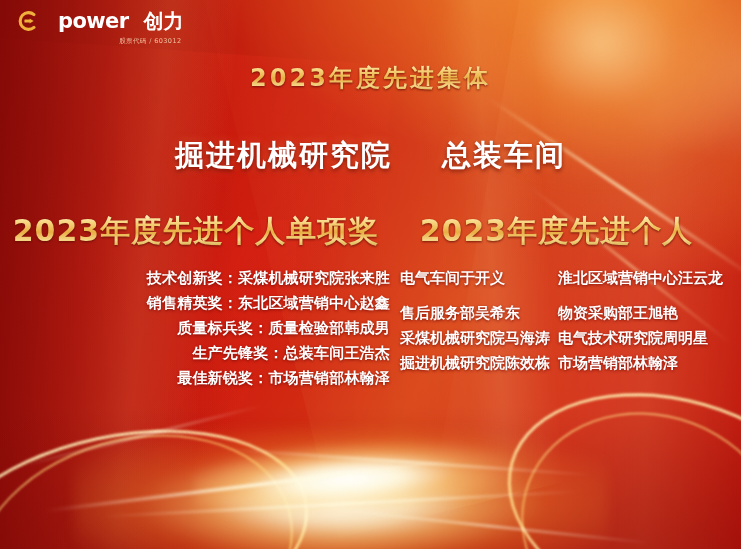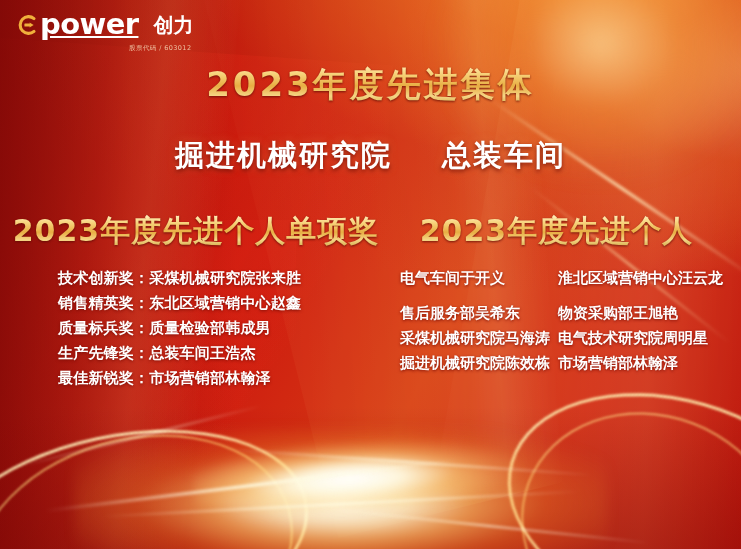--- a/index.html
+++ b/index.html
@@ -74,42 +74,42 @@
   .edge-streak2{position:absolute;right:-2%;top:48%;width:34%;height:2px;filter:blur(1.4px);
     background:linear-gradient(90deg, rgba(255,200,110,0), rgba(255,232,175,.7), rgba(255,200,110,0));
     transform:rotate(38deg);}
 
   
   .logo{position:absolute;left:16px;top:10px;z-index:8;}
   .logo-row{display:flex;align-items:center;gap:1px;}
   .logo-mark{width:22px;height:22px;position:relative;flex:0 0 auto;}
   .logo-wordmark{
     font-family:"DejaVu Sans","Liberation Sans",sans-serif;
-    font-weight:bold;font-size:29px;color:#ffffff;letter-spacing:-.6px;
-    line-height:1;margin-left:1px;text-decoration:underline;
+    font-weight:bold;font-size:21px;color:#ffffff;letter-spacing:-.6px;
+    line-height:1;margin-left:19px;
   }
   .logo-cn{
     font-family:"DejaVu Sans","Liberation Sans",sans-serif;
     font-weight:bold;font-size:20px;color:#ffffff;line-height:1;margin-left:14px;
   }
   .logo-sub{
     margin-top:5px;text-align:right;padding-right:2px;
     font-size:6.5px;color:#f3c9a8;letter-spacing:.4px;opacity:.95;
   }
 
   
   .gold{
     background:linear-gradient(180deg,#fff3c4 0%,#f7d27a 26%,#e8ae43 52%,#f5d585 74%,#caa03a 100%);
     -webkit-background-clip:text;background-clip:text;color:transparent;
     -webkit-text-fill-color:transparent;
     filter:drop-shadow(0 1px 1px rgba(90,10,4,.75));
   }
   .title-main{
     position:absolute;left:0;right:0;top:62px;text-align:center;z-index:7;
-    font-size:34px;font-weight:bold;letter-spacing:3px;
+    font-size:24px;font-weight:bold;letter-spacing:3px;
     font-family:"DejaVu Sans","Liberation Sans",sans-serif;
   }
   .subtitle{
     position:absolute;left:0;right:0;top:136px;text-align:center;z-index:7;
     font-size:29px;font-weight:bold;color:#ffffff;letter-spacing:2px;
     text-shadow:0 2px 4px rgba(110,10,4,.85), 0 0 10px rgba(255,170,90,.35);
     font-family:"DejaVu Sans","Liberation Sans",sans-serif;
   }
   .subtitle .gap{display:inline-block;width:26px;}
 
@@ -127,21 +127,21 @@
   .col-right .col-head{padding-right:18px;}
 
   .list{margin-top:22px;}
   .list-item{
     color:#ffffff;font-weight:bold;font-size:15px;line-height:1;
     margin-bottom:10px;white-space:nowrap;
     text-shadow:0 1px 3px rgba(120,12,5,.9);
     font-family:"DejaVu Sans","Liberation Sans",sans-serif;
   }
   .left-list{padding-left:58px;}
-  .left-list .list-item{letter-spacing:.2px;}
+  .left-list .list-item{letter-spacing:.2px;text-align:right;}
   .right-list{padding-left:10px;}
   .right-row{display:flex;margin-bottom:10px;}
   .right-row .cell{
     color:#ffffff;font-weight:bold;font-size:15px;line-height:1;white-space:nowrap;
     text-shadow:0 1px 3px rgba(120,12,5,.9);
     font-family:"DejaVu Sans","Liberation Sans",sans-serif;
   }
   .right-row .cell.c1{flex:0 0 158px;}
   .right-row .cell.c2{flex:1;}
 </style>

